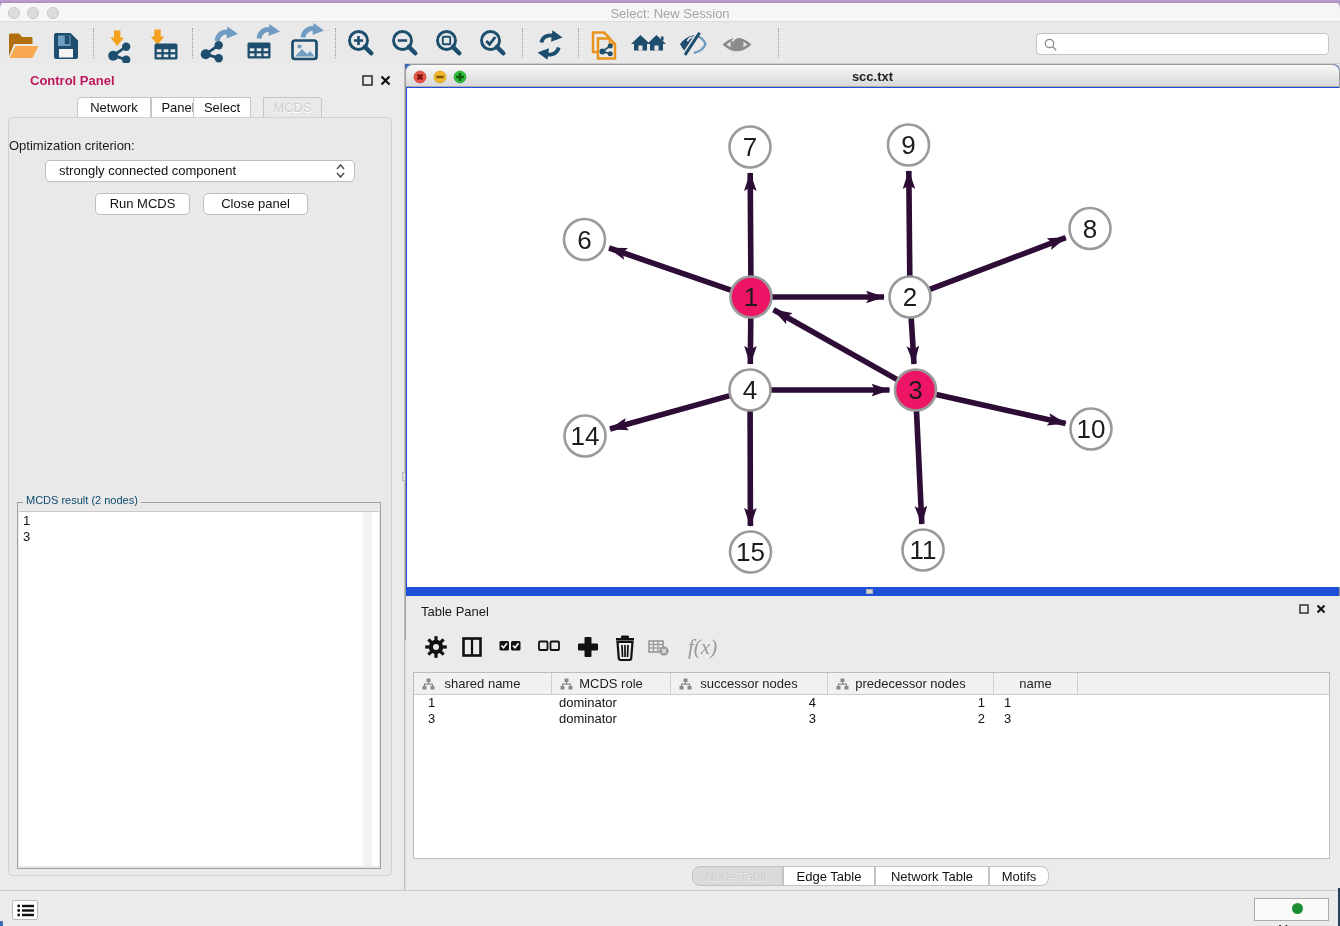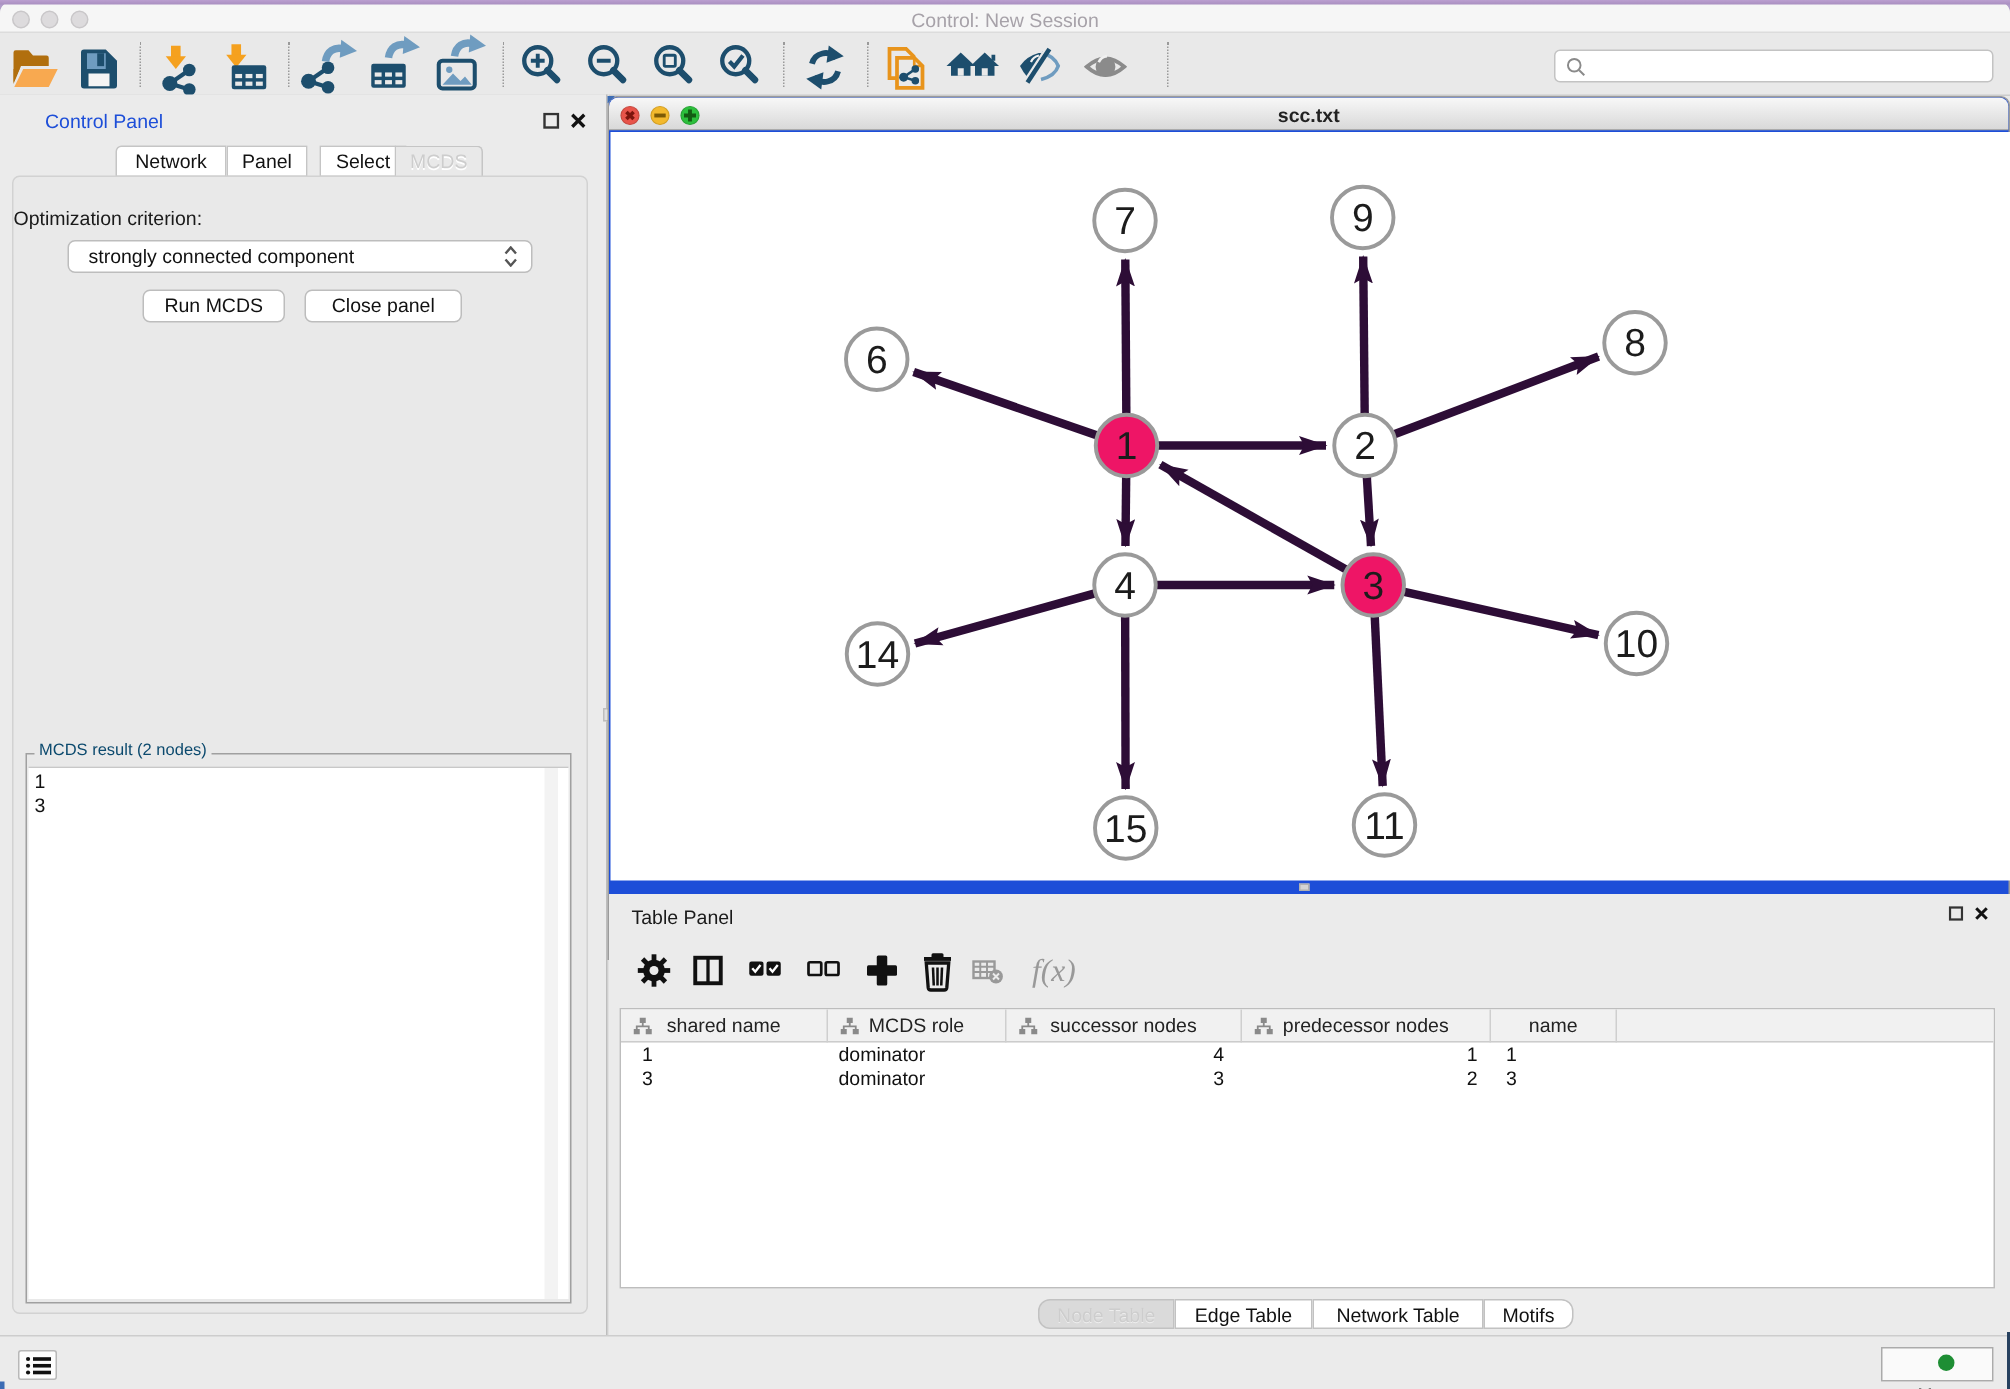--- a/index.html
+++ b/index.html
@@ -18,21 +18,21 @@
                 font-size:13px; color:#a7a2a9; }
   
   #toolbar { position:absolute; left:0; top:21px; width:100%; height:42px; background:#e9e9e9;
              border-bottom:1px solid #cccccc; }
   .tsep { position:absolute; top:6px; height:30px; width:0;
           border-left:1px dotted #9a9a9a; }
   #searchbox { position:absolute; left:1036px; top:11px; width:293px; height:22px;
                background:#ffffff; border:1px solid #c3c3c3; border-radius:4px; }
   
   #cpanel { position:absolute; left:0; top:62px; width:404px; bottom:36px; background:#ebebeb; }
-  #cp-title { position:absolute; left:30px; top:10px; font-size:13px; color:#1d4ed8; }
+  #cp-title { position:absolute; left:30px; top:10px; font-size:13px; color:#be185d;font-weight:bold; }
   #cp-tabs { position:absolute; left:77px; top:34px; height:21px; font-size:13px; }
   .cptab { position:absolute; top:0; height:21px; background:#ffffff; border:1px solid #c5c5c5;
            text-align:center; line-height:20px; color:#111; }
   #cp-content { position:absolute; left:8px; top:54px; width:384px; bottom:14px;
                 background:#e9e9e9; border:1px solid #d2d2d2; border-radius:5px; }
   #opt-label { position:absolute; left:0; top:20px; width:100%; font-size:13px; color:#1a1a1a;}
   #opt-select { position:absolute; left:36px; top:42px; width:310px; height:22px; background:#ffffff;
                 border:1px solid #bdbdbd; border-radius:5px; font-size:13px; color:#111;
                 line-height:20px; padding-left:13px; }
   .cbtn { position:absolute; top:75px; height:22px; background:#ffffff; border:1px solid #bdbdbd;
@@ -81,21 +81,21 @@
             border:1px solid #ababab; font-size:12px; color:#111; text-align:center; line-height:21px;padding-left:17px; }
 </style>
 </head>
 <body>
 <div id="purpletop" style="position:absolute;left:0;top:0;right:0;height:2.5px;background:linear-gradient(#bb9fd0,#a98fc0);z-index:50;"></div>
 <div id="win">
   <div id="titlebar">
     <div class="tl" style="left:8px;"></div>
     <div class="tl" style="left:27px;"></div>
     <div class="tl" style="left:47px;"></div>
-    <div id="title-text">Control: New Session</div>
+    <div id="title-text">Select: New Session</div>
   </div>
   <div id="toolbar">
     <svg width="800" height="42" style="position:absolute;left:0;top:0;" viewBox="0 0 800 42">
         <path d="M9,34 L9,13 Q9,11.5 10.5,11.5 L19,11.5 L22,15 L31,15 Q32.5,15 32.5,16.5 L32.5,22 L14,22 Z" fill="#b16f0e"></path>
         <path d="M9,34 L9,24 L13,24 L9,33 Z" fill="#b16f0e"></path>
         <path d="M15.5,24 L38.5,24 L32.5,36 L9.5,36 Z" fill="#f8a950"></path>
         <path d="M54,13 Q54,11 56,11 L70.5,11 L78,18.5 L78,35 Q78,37 76,37 L56,37 Q54,37 54,35 Z" fill="#1d4e6d"></path>
         <rect x="58" y="13.5" width="12.5" height="10.5" fill="#6f9cc0"></rect>
         <rect x="64.8" y="13.5" width="4.6" height="8.6" fill="#1d4e6d"></rect>
         <rect x="59" y="27" width="14" height="8.5" fill="#f4f4f4"></rect>
@@ -195,21 +195,21 @@
     <div id="cp-title">Control Panel</div>
     <svg class="abs" style="right:31px;top:12px;" width="11" height="11" viewBox="0 0 11 11">
       <rect x="1" y="1" width="9" height="9" fill="none" stroke="#333" stroke-width="1.6"></rect>
     </svg>
     <svg class="abs" style="right:13px;top:12px;" width="11" height="11" viewBox="0 0 11 11">
       <path d="M1.5,1.5 L9.5,9.5 M9.5,1.5 L1.5,9.5" stroke="#111" stroke-width="2.2"></path>
     </svg>
     <div id="cp-tabs">
       <div class="cptab" style="left:0px; width:74px; border-radius:4px 0 0 0;">Network</div>
       <div class="cptab" style="left:74px; width:54px;">Panel</div>
-      <div class="cptab" style="left:136px; width:58px;">Select</div>
+      <div class="cptab" style="left:116px; width:58px;">Select</div>
       <div class="cptab" style="left:186px; width:59px; border-radius:0 4px 0 0; background:#e9e9e9; color:#cdcdcd; text-shadow:0 1px 0 #fff; border-bottom:none; height:23px;">MCDS</div>
     </div>
     <div id="cp-content">
       <div id="opt-label">Optimization criterion:</div>
       <div id="opt-select">strongly connected component
         <svg width="9" height="14" style="position:absolute;right:9px;top:3px;" viewBox="0 0 9 14">
           <path d="M1,5 L4.5,1 L8,5" fill="none" stroke="#555" stroke-width="1.6"></path>
           <path d="M1,9 L4.5,13 L8,9" fill="none" stroke="#555" stroke-width="1.6"></path>
         </svg>
       </div>

